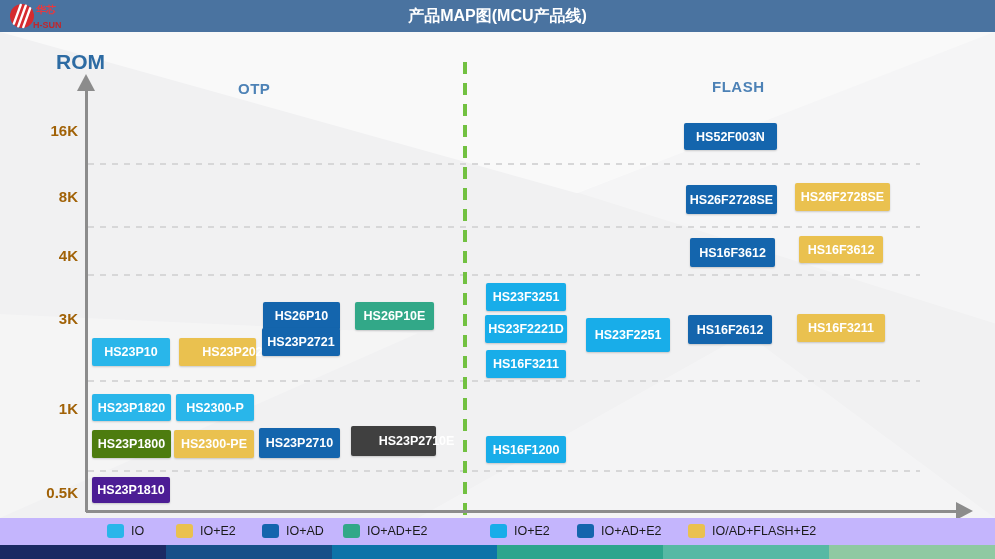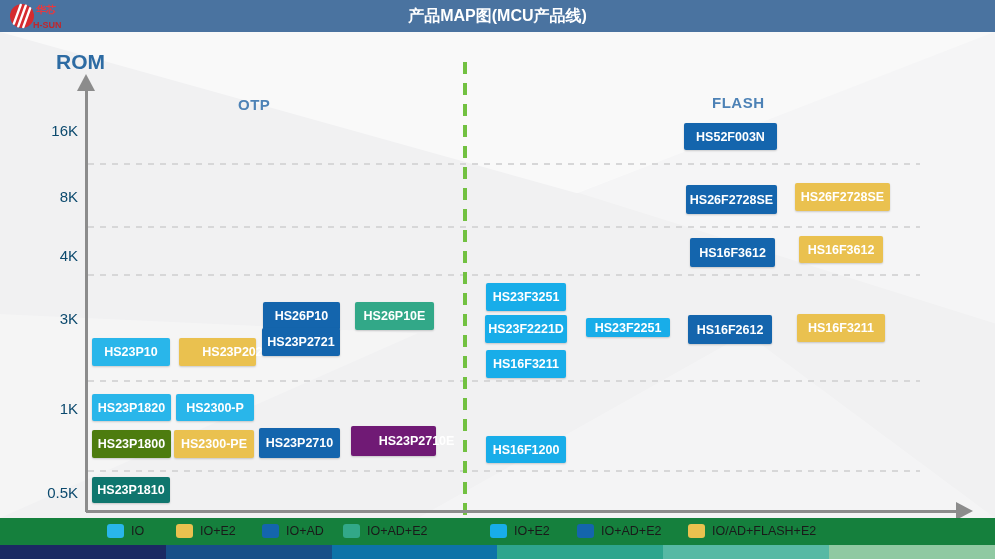--- a/index.html
+++ b/index.html
@@ -27,38 +27,38 @@
   
   .axis{position:absolute;background:#8c8c8c;z-index:6;}
   #y-axis{left:85px;top:90px;width:3px;height:422px;}
   #x-axis{left:86px;top:510px;width:872px;height:3px;}
   #y-arrow{position:absolute;left:77px;top:74px;width:0;height:0;z-index:6;
            border-left:9px solid transparent;border-right:9px solid transparent;border-bottom:17px solid #8c8c8c;}
   #x-arrow{position:absolute;left:956px;top:502px;width:0;height:0;z-index:6;
            border-top:9px solid transparent;border-bottom:9px solid transparent;border-left:17px solid #8c8c8c;}
   #rom-label{position:absolute;left:56px;top:50px;font-size:21px;font-weight:600;color:#2d6ba3;z-index:6;}
 
-  .row-label{position:absolute;left:18px;width:60px;text-align:right;font-size:15px;font-weight:400;
-             color:#0c4a6e;z-index:6;transform:translateY(-50%);}
+  .row-label{position:absolute;left:18px;width:60px;text-align:right;font-size:15px;font-weight:700;
+             color:#a16207;z-index:6;transform:translateY(-50%);}
 
   .dash-line{position:absolute;left:88px;width:832px;height:2px;z-index:2;
              background:repeating-linear-gradient(90deg,#d7d7d8 0 6px,transparent 6px 12px);}
 
   #divider{position:absolute;left:463px;top:62px;width:4px;height:453px;z-index:3;
            background:repeating-linear-gradient(180deg,#72c141 0 12px,transparent 12px 21px);}
 
-  .section-label{position:absolute;font-size:15px;font-weight:600;color:#4d82b6;z-index:6;letter-spacing:.5px;margin-top:16px;}
+  .section-label{position:absolute;font-size:15px;font-weight:600;color:#4d82b6;z-index:6;letter-spacing:.5px;}
 
   
   .chip{position:absolute;z-index:10;border-radius:2px;color:#ffffff;font-size:12.5px;font-weight:bold;
         display:flex;align-items:center;justify-content:center;white-space:nowrap;
         box-shadow:0 1px 2px rgba(0,0,0,.18);}
 
   
-  #legend{position:absolute;left:0;top:518px;width:995px;height:27px;background:#15803d;z-index:20;}
+  #legend{position:absolute;left:0;top:518px;width:995px;height:27px;background:#c4b5fd;z-index:20;}
   .legend-item{position:absolute;top:5px;height:16px;display:flex;align-items:center;gap:7px;}
   .legend-swatch{width:17px;height:14px;border-radius:3px;flex:none;}
   .legend-label{font-size:12.5px;color:#1a1a1a;white-space:nowrap;}
 
   
   #footer-bar{position:absolute;left:0;top:545px;width:995px;height:14px;display:flex;z-index:20;}
   .footer-seg{flex:1;height:14px;}
 </style>
 </head>
 <body>
@@ -118,30 +118,30 @@
       <div class="chip" style="left: 263px; top: 302px; width: 77px; height: 28px; background: rgb(20, 101, 173);">HS26P10</div>
       <div class="chip" style="left: 355px; top: 302px; width: 79px; height: 28px; background: rgb(50, 168, 136);">HS26P10E</div>
       <div class="chip" style="left: 92px; top: 338px; width: 78px; height: 28px; background: rgb(41, 182, 234);">HS23P10</div>
       <div class="chip" style="left: 179px; top: 338px; width: 77px; height: 28px; background: rgb(234, 193, 79); padding-left: 37px;">HS23P2022</div>
       <div class="chip" style="left: 262px; top: 328px; width: 78px; height: 28px; background: rgb(20, 101, 173);">HS23P2721</div>
       <div class="chip" style="left: 92px; top: 394px; width: 79px; height: 27px; background: rgb(41, 182, 234);">HS23P1820</div>
       <div class="chip" style="left: 176px; top: 394px; width: 78px; height: 27px; background: rgb(41, 182, 234);">HS2300-P</div>
       <div class="chip" style="left: 92px; top: 430px; width: 79px; height: 28px; background: #4d7c0f;">HS23P1800</div>
       <div class="chip" style="left: 174px; top: 430px; width: 80px; height: 28px; background: rgb(234, 193, 79);">HS2300-PE</div>
       <div class="chip" style="left: 259px; top: 428px; width: 81px; height: 30px; background: rgb(20, 101, 173);">HS23P2710</div>
-      <div class="chip" style="left: 351px; top: 426px; width: 85px; height: 30px; background: #701a75; padding-left: 46px;">HS23P2710E</div>
-      <div class="chip" style="left: 92px; top: 477px; width: 78px; height: 26px; background: #0f766e;">HS23P1810</div>
+      <div class="chip" style="left: 351px; top: 426px; width: 85px; height: 30px; background: #404040; padding-left: 46px;">HS23P2710E</div>
+      <div class="chip" style="left: 92px; top: 477px; width: 78px; height: 26px; background: #4c1d95;">HS23P1810</div>
       <div class="chip" style="left: 684px; top: 123px; width: 93px; height: 27px; background: rgb(20, 101, 173);">HS52F003N</div>
       <div class="chip" style="left: 686px; top: 185px; width: 91px; height: 29px; background: rgb(20, 101, 173);">HS26F2728SE</div>
       <div class="chip" style="left: 795px; top: 183px; width: 95px; height: 28px; background: rgb(234, 193, 79);">HS26F2728SE</div>
       <div class="chip" style="left: 690px; top: 238px; width: 85px; height: 29px; background: rgb(20, 101, 173);">HS16F3612</div>
       <div class="chip" style="left: 799px; top: 236px; width: 84px; height: 27px; background: rgb(234, 193, 79);">HS16F3612</div>
       <div class="chip" style="left: 486px; top: 283px; width: 80px; height: 28px; background: rgb(24, 173, 233);">HS23F3251</div>
       <div class="chip" style="left: 485px; top: 315px; width: 82px; height: 28px; background: rgb(24, 173, 233);">HS23F2221D</div>
-      <div class="chip" style="left: 586px; top: 318px; width: 84px; height: 19px; background: rgb(24, 173, 233);">HS23F2251</div>
+      <div class="chip" style="left: 586px; top: 318px; width: 84px; height: 34px; background: rgb(24, 173, 233);">HS23F2251</div>
       <div class="chip" style="left: 688px; top: 315px; width: 84px; height: 29px; background: rgb(20, 101, 173);">HS16F2612</div>
       <div class="chip" style="left: 797px; top: 314px; width: 88px; height: 28px; background: rgb(234, 193, 79);">HS16F3211</div>
       <div class="chip" style="left: 486px; top: 350px; width: 80px; height: 28px; background: rgb(24, 173, 233);">HS16F3211</div>
       <div class="chip" style="left: 486px; top: 436px; width: 80px; height: 27px; background: rgb(24, 173, 233);">HS16F1200</div>
     </div>
 
   <div id="legend">
       <div class="legend-item" style="left: 107px;">
         <div class="legend-swatch" style="background: rgb(41, 182, 234);"></div>
         <div class="legend-label">IO</div>

